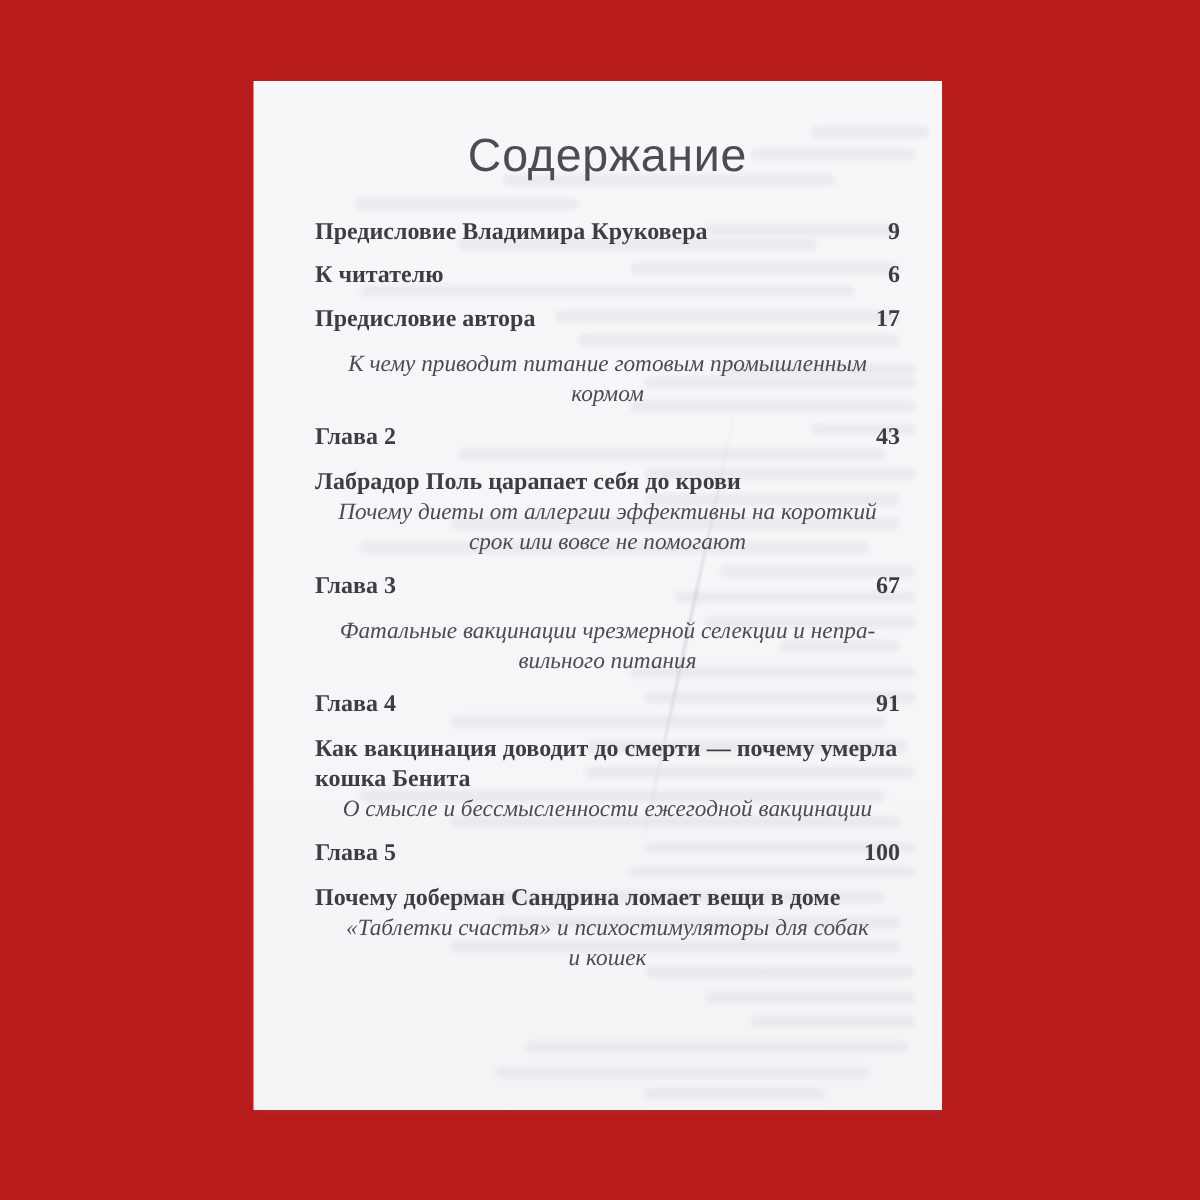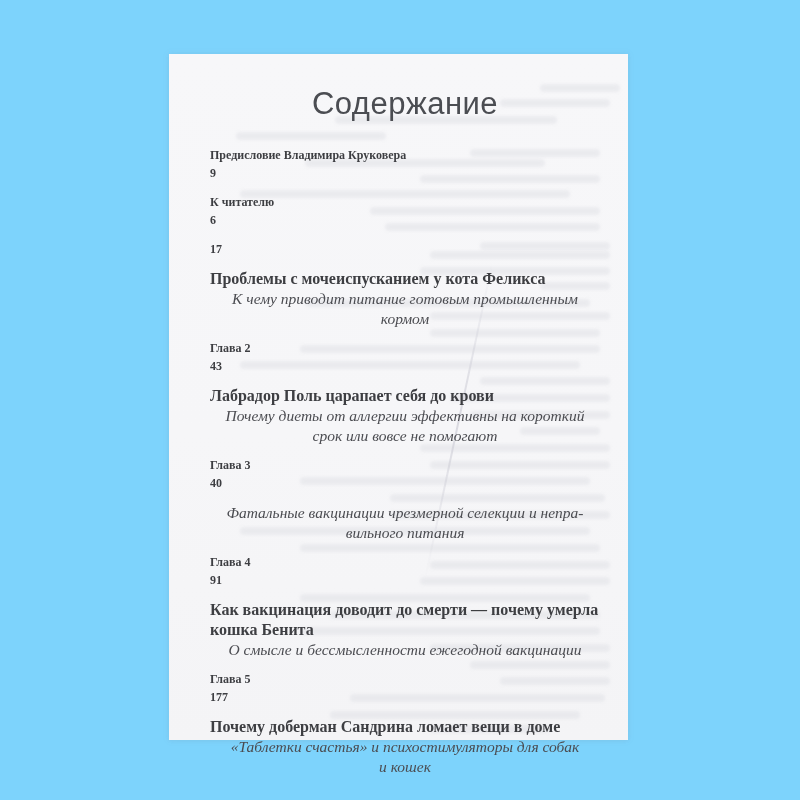--- a/index.html
+++ b/index.html
@@ -5,21 +5,21 @@
   html, body {
     margin: 0; padding: 0;
     width: 800px; height: 800px;
     background: #ffffff;
     font-family: "Liberation Serif", serif;
     overflow: hidden;
   }
   .photo {
     position: relative;
     width: 800px; height: 800px;
-    background: #7dd3fc;
+    background: #b91c1c;
   }
   .page {
     position: absolute;
     left: 169px; top: 54px;
     width: 459px; height: 686px;
     background: linear-gradient(180deg, #f7f7f9 0%, #f6f6f8 55%, #f4f4f6 100%);
     box-shadow: 0 0 7px rgba(130,130,140,0.10), 0 1px 3px rgba(130,130,140,0.08);
   }
   
   .ghosts { position: absolute; inset: 0; overflow: hidden; }
@@ -53,26 +53,25 @@
     line-height: 36px;
     color: #4b4d52;
     text-align: center;
     margin: 0 0 24px 0;
     letter-spacing: 0.5px;
   }
   .row-entry {
     display: flex;
     justify-content: space-between;
     align-items: baseline;
-    font-size: 12px;
+    font-size: 16px;
     font-weight: bold;
     line-height: 18px;
     margin-bottom: 11px;
     color: #3d3e42;
-    flex-direction: column;
   }
   .row-entry .pageno { font-weight: bold; color: #3d3e42; }
   .row-heading {
     font-size: 16px;
     font-weight: bold;
     line-height: 20px;
     white-space: pre-line;
     margin: 0;
     color: #3d3e42;
   }
@@ -141,52 +140,52 @@
 
       <div class="row-entry">
         <span>Предисловие Владимира Круковера</span>
         <span class="pageno">9</span>
       </div>
       <div class="row-entry">
         <span>К читателю</span>
         <span class="pageno">6</span>
       </div>
       <div class="row-entry">
+        <span>Предисловие автора</span>
         <span class="pageno">17</span>
       </div>
 
-      <p class="row-heading">Проблемы с мочеиспусканием у кота Феликса</p>
       <p class="row-sub">К чему приводит питание готовым промышленным
 кормом</p>
 
       <div class="row-entry">
         <span>Глава 2</span>
         <span class="pageno">43</span>
       </div>
       <p class="row-heading">Лабрадор Поль царапает себя до крови</p>
       <p class="row-sub">Почему диеты от аллергии эффективны на короткий
 срок или вовсе не помогают</p>
 
       <div class="row-entry">
         <span>Глава 3</span>
-        <span class="pageno">40</span>
+        <span class="pageno">67</span>
       </div>
       <p class="row-sub">Фатальные вакцинации чрезмерной селекции и непра-
 вильного питания</p>
 
       <div class="row-entry">
         <span>Глава 4</span>
         <span class="pageno">91</span>
       </div>
       <p class="row-heading">Как вакцинация доводит до смерти — почему умерла
 кошка Бенита</p>
       <p class="row-sub">О смысле и бессмысленности ежегодной вакцинации</p>
 
       <div class="row-entry">
         <span>Глава 5</span>
-        <span class="pageno">177</span>
+        <span class="pageno">100</span>
       </div>
       <p class="row-heading">Почему доберман Сандрина ломает вещи в доме</p>
       <p class="row-sub">«Таблетки счастья» и психостимуляторы для собак
 и кошек</p>
     </div>
   </div>
 </div>
 
 </body></html>

